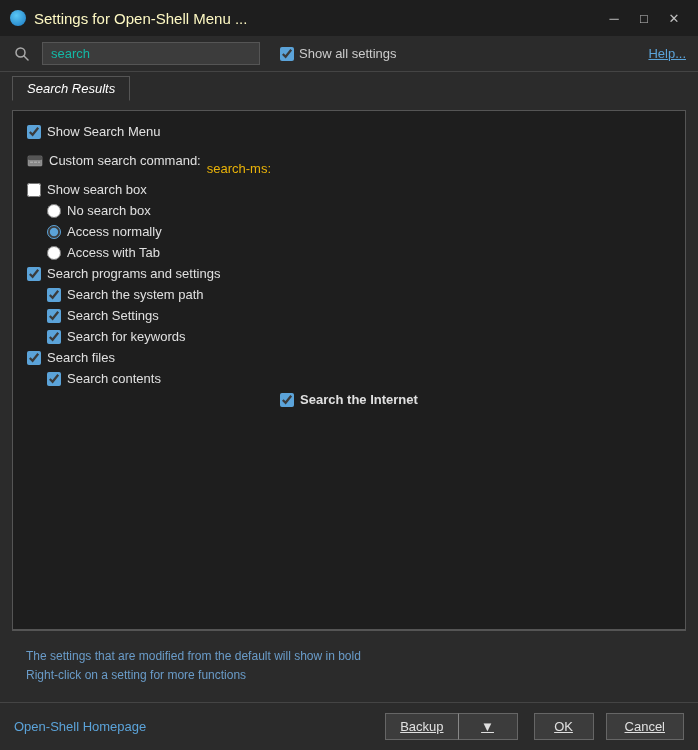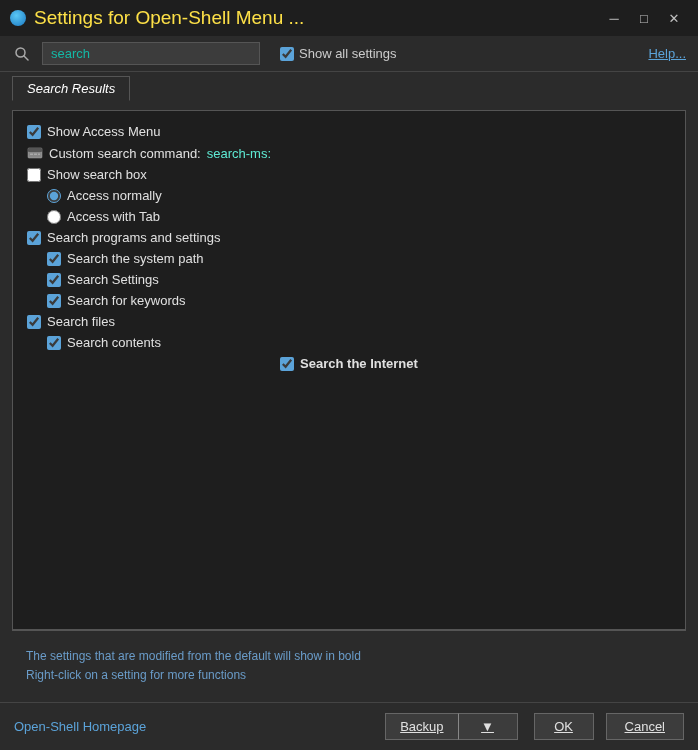--- a/index.html
+++ b/index.html
@@ -26,22 +26,22 @@
     }
     .title-bar-icon {
       width: 16px;
       height: 16px;
       border-radius: 50%;
       background: radial-gradient(circle at 40% 35%, #5bc8f5, #1a78c2);
       margin-right: 8px;
       flex-shrink: 0;
     }
     .title-bar-text {
-      color: #fde047;
-      font-size: 19px;
+      color: #fef9c3;
+      font-size: 15px;
       flex: 1;
     }
     .title-bar-controls {
       display: flex;
       gap: 2px;
     }
     .title-btn {
       width: 28px;
       height: 22px;
       background: transparent;
@@ -162,21 +162,22 @@
       width: 16px;
       height: 16px;
       flex-shrink: 0;
       display: inline-flex;
       align-items: center;
       justify-content: center;
     }
 
     
     .cmd-value {
-      color: #5eead4;
+      color: #eab308;
+      margin-top: 16px;
     }
 
     
     .footer-info {
       padding: 16px 14px 6px;
       border-top: 1px solid #555;
       font-size: 12px;
       color: #6a9cc9;
     }
     .footer-info div {
@@ -257,21 +258,21 @@
   <div class="tab active">
     <span>Search Results</span>
   </div>
 </div>
 
 <div class="main-content">
   <div class="settings-panel">
 
     <div class="setting-item">
       <input type="checkbox" checked="" style="">
-      <span>Show Access Menu</span>
+      <span>Show Search Menu</span>
     </div>
 
     <div class="setting-item">
       <div class="custom-icon">
         <svg width="16" height="16" viewBox="0 0 16 16">
           <rect x="1" y="3" width="14" height="10" rx="1" fill="#888" stroke="#aaa" stroke-width="0.5"></rect>
           <rect x="1" y="3" width="14" height="4" rx="1" fill="#555"></rect>
           <rect x="3" y="8.5" width="3" height="1.5" rx="0.3" fill="#aaa"></rect>
           <rect x="7" y="8.5" width="3" height="1.5" rx="0.3" fill="#aaa"></rect>
           <rect x="11" y="8.5" width="2" height="1.5" rx="0.3" fill="#aaa"></rect>
@@ -279,20 +280,24 @@
       </div>
       <span>Custom search command:</span>
       <span class="cmd-value"> search-ms:</span>
     </div>
 
     <div class="setting-item">
       <input type="checkbox" style="">
       <span>Show search box</span>
     </div>
 
+    <div class="setting-item indent1">
+      <input type="radio" name="searchbox" style="">
+      <span>No search box</span>
+    </div>
 
     <div class="setting-item indent1">
       <input type="radio" name="searchbox" checked="" style="">
       <span>Access normally</span>
     </div>
 
     <div class="setting-item indent1">
       <input type="radio" name="searchbox" style="">
       <span>Access with Tab</span>
     </div>

